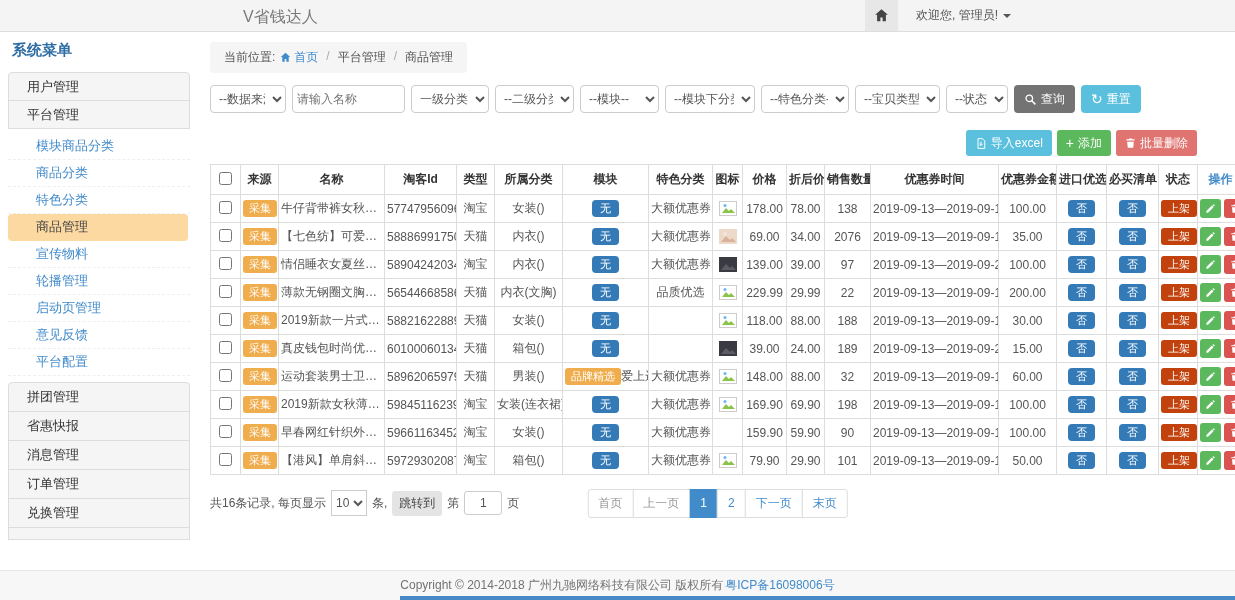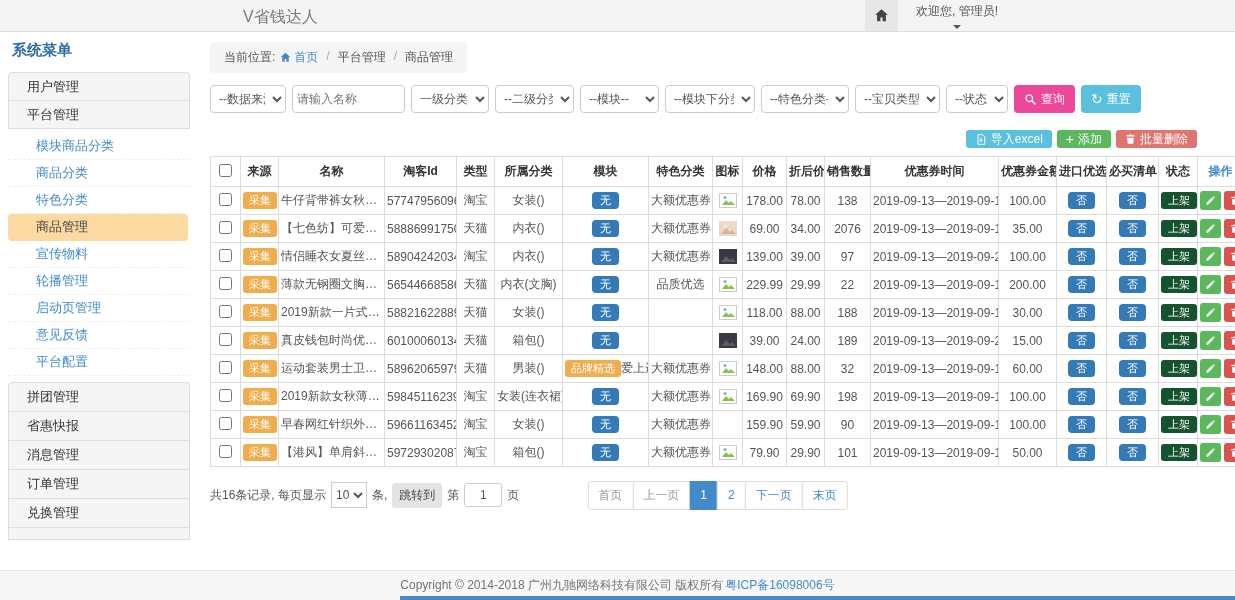--- a/index.html
+++ b/index.html
@@ -6,58 +6,58 @@
   html,body { width:1235px; height:600px; }
   body {
     position: relative; overflow: hidden; background:#fff;
     font-family: "Liberation Sans", "DejaVu Sans", sans-serif;
   }
   
   .topbar { position:absolute; top:0; left:0; right:0; height:32px; background:#f4f4f4; border-bottom:1px solid #ddd; z-index:4; }
   .app-title { position:absolute; left:243px; top:7px; font-size:16px; color:#7a7a7a; }
   .topbar-right { position:absolute; left:865px; top:0; height:31px; display:flex; align-items:center; }
   .home-btn { width:33px; height:31px; background:#e7e7e7; display:flex; align-items:center; justify-content:center; cursor:pointer; color:#444; }
-  .welcome { font-size:12px; color:#555; margin-left:18px; display:flex; align-items:center; gap:5px; cursor:pointer;flex-direction:column; }
+  .welcome { font-size:12px; color:#555; margin-left:18px; display:flex; align-items:center; gap:5px; cursor:pointer; }
   .caret-down { width:0; height:0; border-left:4px solid transparent; border-right:4px solid transparent; border-top:4px solid #555; display:inline-block; }
   
   .sidebar { position:absolute; left:8px; top:31px; width:182px; z-index:1; }
   .sidebar-title { color:#2e6da4; font-size:15px; font-weight:bold; padding:10px 4px 12px; }
   .menu-group { height:29px; line-height:27px; background:#f5f5f5; border:1px solid #ddd; margin-top:-1px; padding-left:18px; font-size:13px; color:#333; cursor:pointer; }
   .menu-group.first { border-radius:4px 4px 0 0; margin-top:0; }
   .submenu { padding:4px 0 6px; }
   .submenu-item { height:27px; line-height:26px; padding-left:28px; color:#428bca; font-size:13px; border-bottom:1px dashed #efefef; cursor:pointer; }
   .submenu-item.active { background:#fdd9a2; border-radius:4px; color:#444; border-bottom-color:transparent; margin-right:2px; }
   .menu-group.partial { height:13px; overflow:hidden; }
   
   .main { position:absolute; left:210px; top:42px; width:1015px; }
   .breadcrumb { display:inline-flex; align-items:flex-start; gap:5px; background:#f5f5f5; border-radius:4px; padding:7px 14px; font-size:12px; color:#555; margin-bottom:10px; }
   .breadcrumb .crumb-link { color:#428bca; cursor:pointer; display:inline-flex; align-items:center; gap:3px; }
   .breadcrumb .sep { color:#aaa; padding:0 3px; }
   
   .filters { display:flex; gap:6px; align-items:center; margin-top:2px; }
   .filter-select, .filter-input { height:28px; border:1px solid #ccc; border-radius:4px; font-size:12px; color:#555; background:#fff; padding:0 4px; }
   .btn { height:28px; border:none; border-radius:4px; color:#fff; font-size:12px; display:inline-flex; align-items:center; gap:4px; padding:0 10px; cursor:pointer; white-space:nowrap; }
-  .btn-primary { background:#ec4899; }
+  .btn-primary { background:#737373; }
   .btn-info { background:#5bc0de; }
   .btn-success { background:#5cb85c; }
   .btn-danger-soft { background:#df7470; }
   .refresh-glyph { font-size:14px; line-height:1; }
   
   .toolbar { display:flex; justify-content:flex-end; gap:5px; margin:17px 28px 8px 0; }
-  .toolbar .btn { height:18px; border-radius:3px; padding:0 9px; }
+  .toolbar .btn { height:26px; border-radius:3px; padding:0 9px; }
   
   table { width:100%; border-collapse:collapse; table-layout:fixed; background:#fff; }
   th, td { border:1px solid #ddd; font-size:12px; text-align:center; padding:4px 2px; color:#555; overflow:hidden; white-space:nowrap; }
   th { color:#333; font-weight:bold; padding:6px 2px; background:#fff; }
   th.op-col { color:#428bca; }
   td.name-cell { text-overflow:ellipsis; }
   .badge { display:inline-block; border-radius:3px; color:#fff; font-size:11px; padding:2px 6px; line-height:1.25; }
   .badge-orange { background:#f0ad4e; }
   .badge-blue { background:#337ab7; border-radius:4px; padding:2px 8px; cursor:pointer; }
-  .badge-green { background:#14532d; cursor:pointer; padding:2px 7px; }
+  .badge-green { background:#c2410c; cursor:pointer; padding:2px 7px; }
   .module-text { font-size:12px; color:#555; }
   .op-btn { display:inline-flex; width:21px; height:19px; align-items:center; justify-content:center; border-radius:3px; border:none; cursor:pointer; vertical-align:middle; }
   .op-edit { background:#5cb85c; }
   .op-del { background:#d9534f; margin-left:3px; }
   .thumb { display:inline-block; vertical-align:middle; }
   
   .pager { position:relative; display:flex; align-items:center; gap:5px; margin-top:12px; font-size:12px; color:#555; height:32px; }
   .size-select { height:26px; border:1px solid #ccc; background:#fff; font-size:12px; color:#555; }
   .jump-btn { background:#e4e4e4; color:#444; padding:4px 7px; border-radius:3px; cursor:pointer; }
   .page-input { width:38px; height:24px; border:1px solid #ccc; border-radius:3px; text-align:center; font-size:12px; color:#555; }

